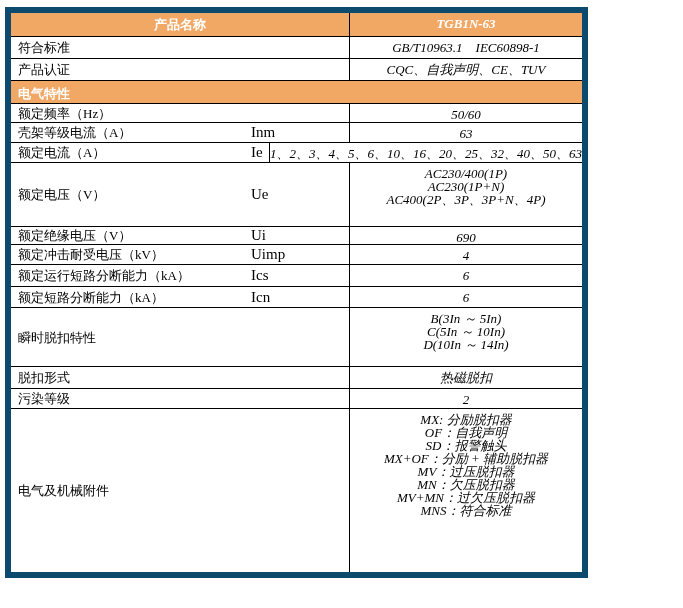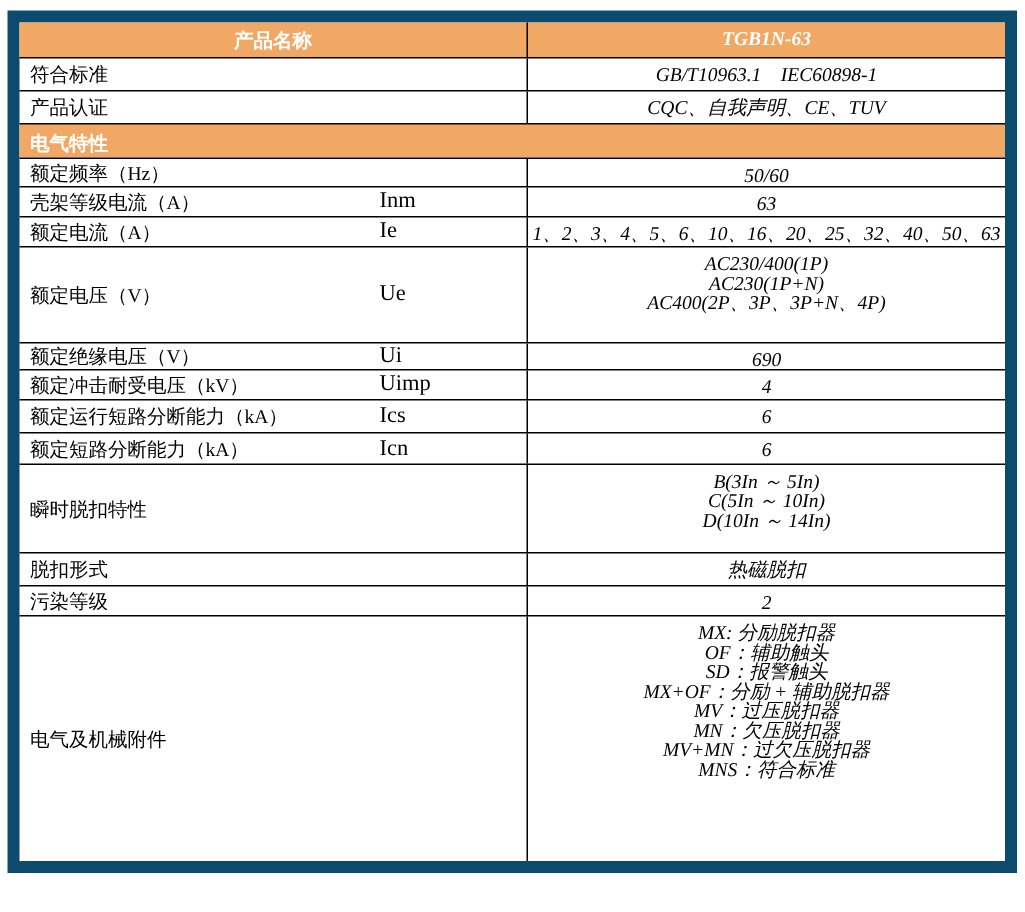--- a/index.html
+++ b/index.html
@@ -1,20 +1,20 @@
 <!DOCTYPE html>
 <html><head>
 <meta charset="utf-8">
 <style>
   * { margin:0; padding:0; box-sizing:border-box; }
   html,body { width:683px; height:608px; background:#ffffff; overflow:hidden; }
   body { font-family:"Liberation Serif","DejaVu Serif",serif; color:#000; }
   .spec-table {
-    position:absolute; left:5px; top:7px; width:673px;
-    border:8px solid #0c4a6e; background:#fff;
+    position:absolute; left:5px; top:7px; width:583px;
+    border:6px solid #0c4a6e; background:#fff;
   }
   .row { display:flex; width:100%; }
   .row + .row { border-top:1px solid #000; }
   
   .rh23{height:23px}.rh22{height:22px}.rh33{height:33px}.rh19{height:19px}
   .rh20{height:20px}.rh64{height:64px}.rh18{height:18px}.rh21{height:21px}
   .rh59{height:59px}.rh164{height:164px}
   .cell-left {
     width:339px; border-right:1px solid #000; position:relative;
     display:flex; align-items:center; padding-left:7px;
@@ -188,21 +188,21 @@
     </div>
   </div>
 
   <div class="row rh164">
     <div class="cell-left">
       <span>电气及机械附件</span>
       <span class="symbol"></span>
     </div>
     <div class="cell-right">
       <span class="value-line">MX: 分励脱扣器</span>
-      <span class="value-line">OF：辅助触头</span>
+      <span class="value-line">OF：自我声明</span>
       <span class="value-line">SD：报警触头</span>
       <span class="value-line">MX+OF：分励 + 辅助脱扣器</span>
       <span class="value-line">MV：过压脱扣器</span>
       <span class="value-line">MN：欠压脱扣器</span>
       <span class="value-line">MV+MN：过欠压脱扣器</span>
       <span class="value-line">MNS：符合标准</span>
     </div>
   </div>
 
 </div>

